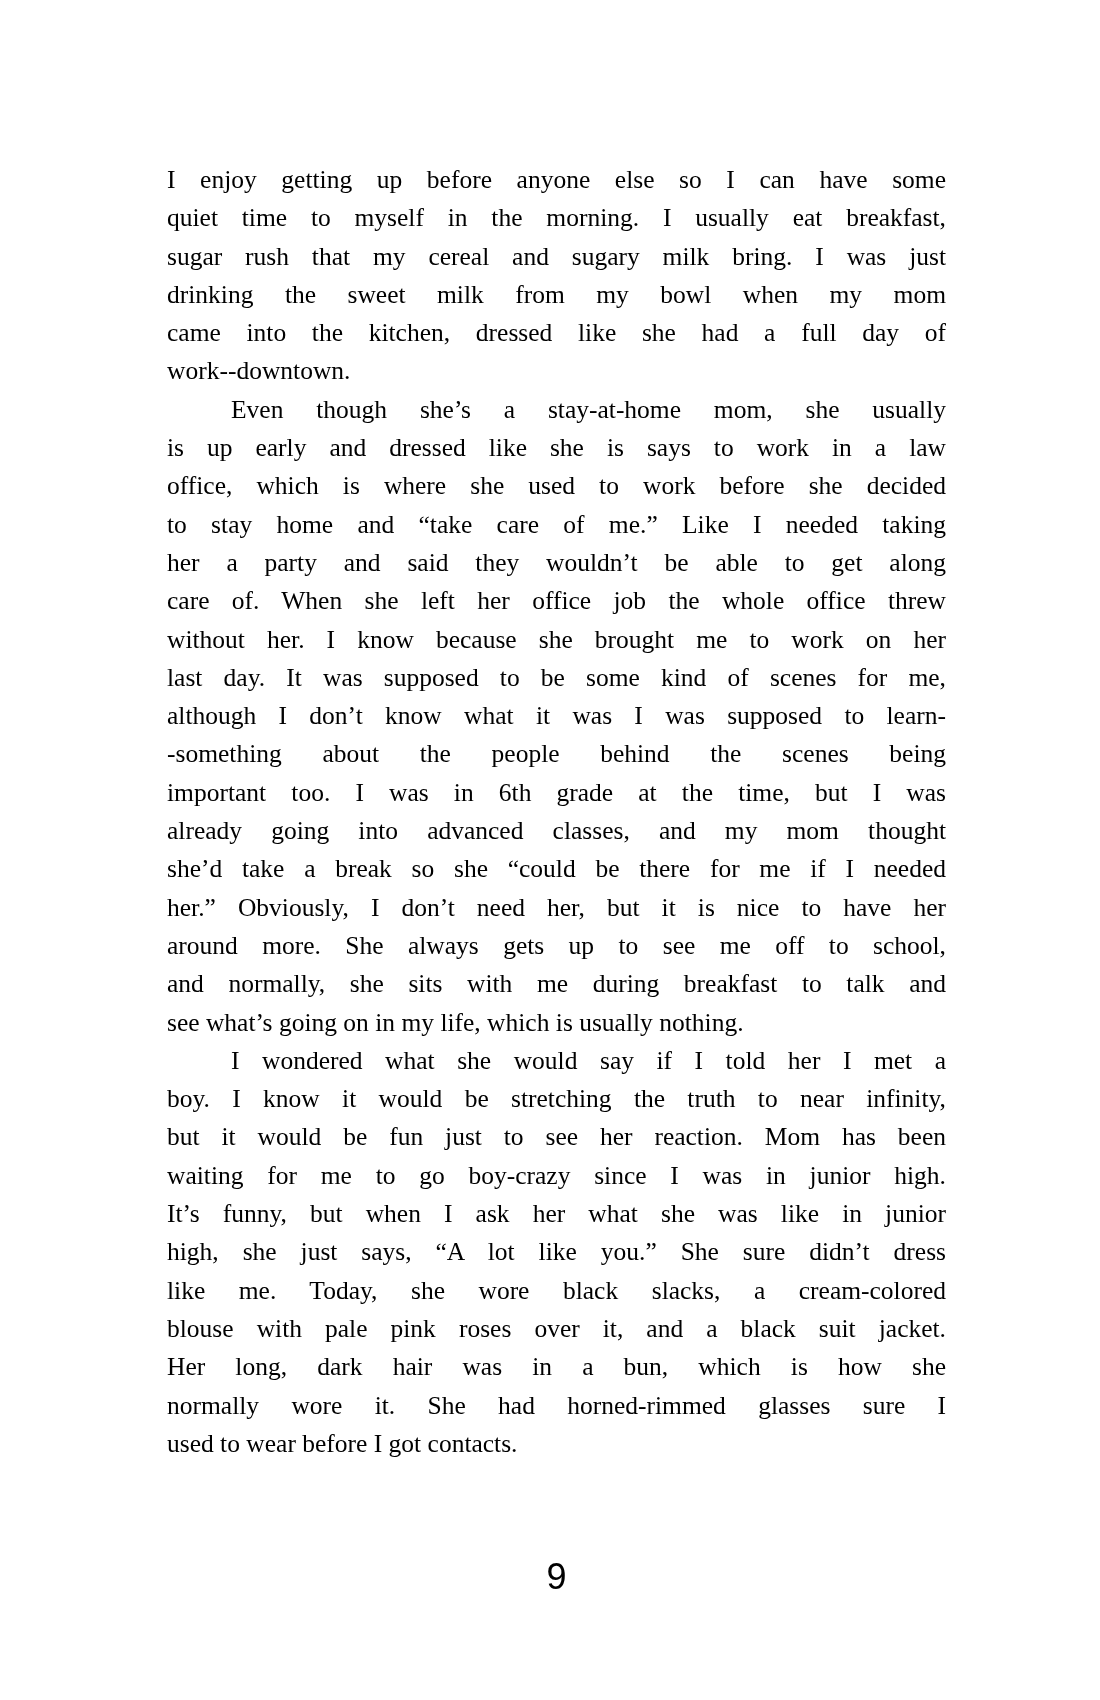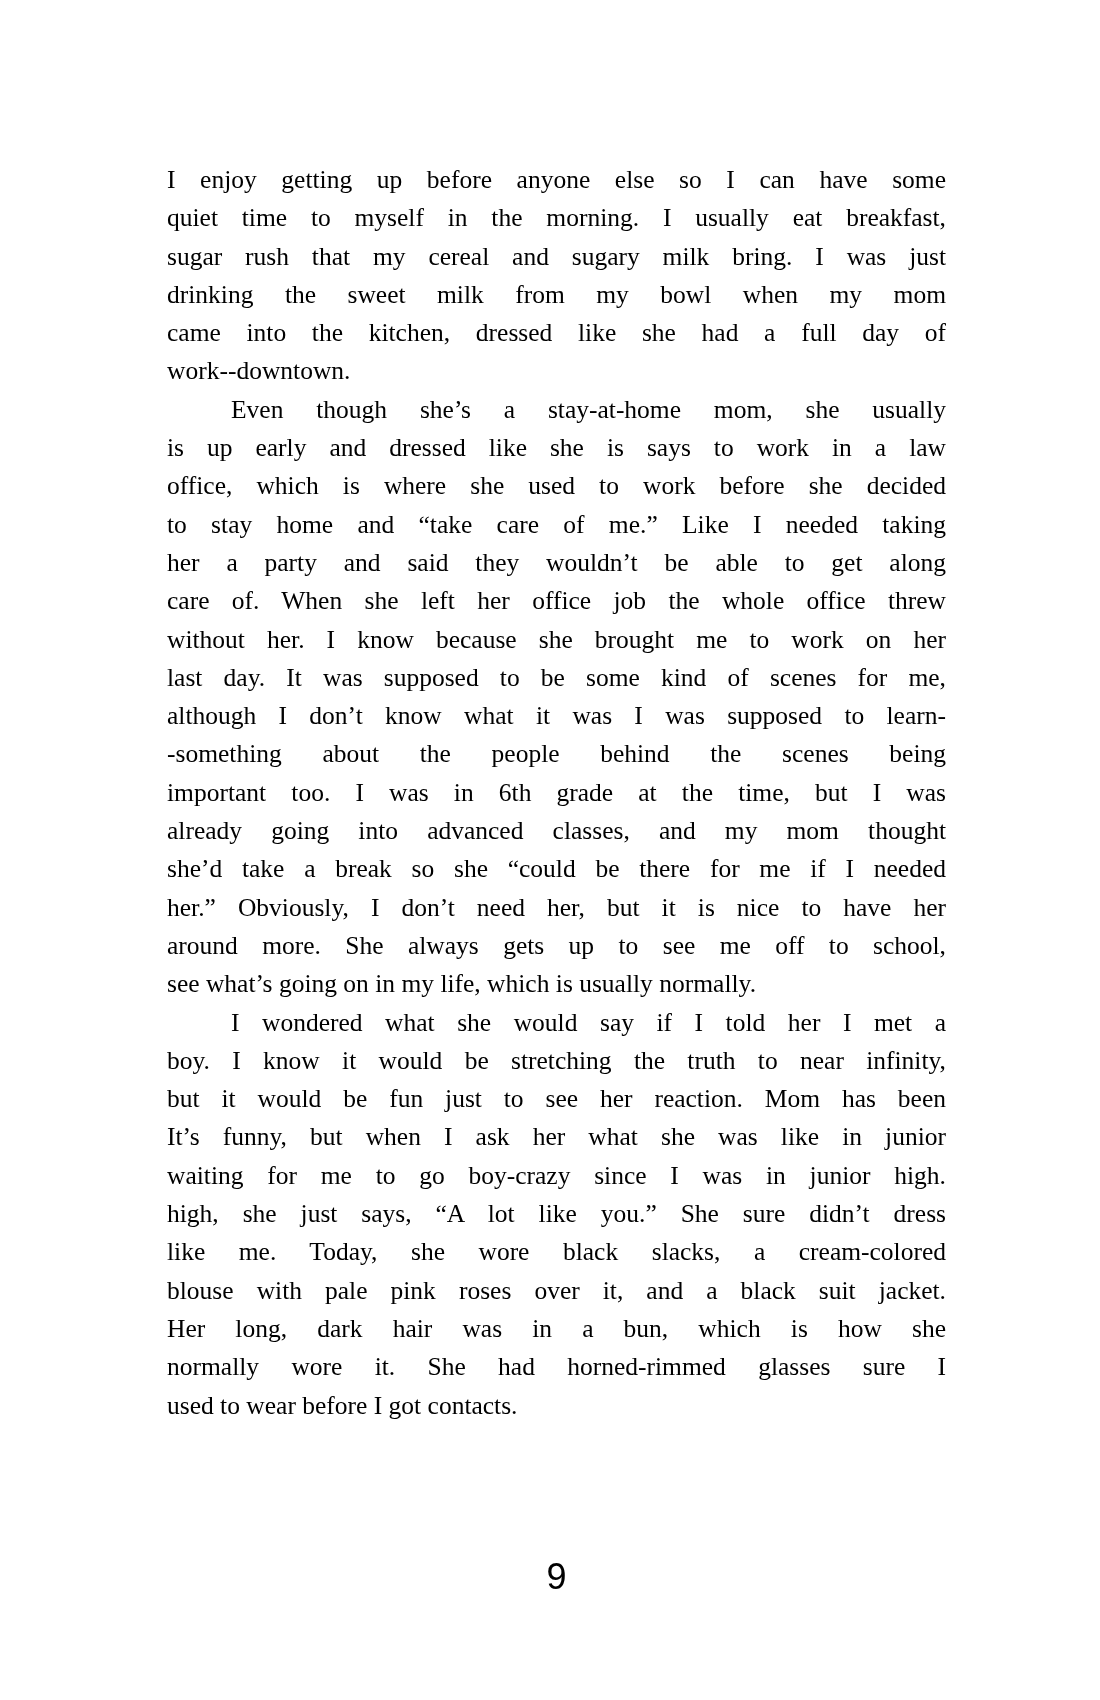--- a/index.html
+++ b/index.html
@@ -76,29 +76,30 @@
       <div class="line">care of. When she left her office job the whole office threw</div>
       <div class="line">without her. I know because she brought me to work on her</div>
       <div class="line">last day. It was supposed to be some kind of scenes for me,</div>
       <div class="line">although I don’t know what it was I was supposed to learn-</div>
       <div class="line">-something about the people behind the scenes being</div>
       <div class="line">important too. I was in 6th grade at the time, but I was</div>
       <div class="line">already going into advanced classes, and my mom thought</div>
       <div class="line">she’d take a break so she “could be there for me if I needed</div>
       <div class="line">her.” Obviously, I don’t need her, but it is nice to have her</div>
       <div class="line">around more. She always gets up to see me off to school,</div>
-      <div class="line last">see what’s going on in my life, which is usually normally.</div>
+      <div class="line">and normally, she sits with me during breakfast to talk and</div>
+      <div class="line last">see what’s going on in my life, which is usually nothing.</div>
     </div>
 
     <div class="para">
       <div class="line indent">I wondered what she would say if I told her I met a</div>
       <div class="line">boy. I know it would be stretching the truth to near infinity,</div>
       <div class="line">but it would be fun just to see her reaction. Mom has been</div>
+      <div class="line">waiting for me to go boy-crazy since I was in junior high.</div>
       <div class="line">It’s funny, but when I ask her what she was like in junior</div>
-      <div class="line">waiting for me to go boy-crazy since I was in junior high.</div>
       <div class="line">high, she just says, “A lot like you.” She sure didn’t dress</div>
       <div class="line">like me. Today, she wore black slacks, a cream-colored</div>
       <div class="line">blouse with pale pink roses over it, and a black suit jacket.</div>
       <div class="line">Her long, dark hair was in a bun, which is how she</div>
       <div class="line">normally wore it. She had horned-rimmed glasses sure I</div>
       <div class="line last">used to wear before I got contacts.</div>
     </div>
 
   </div>
 

